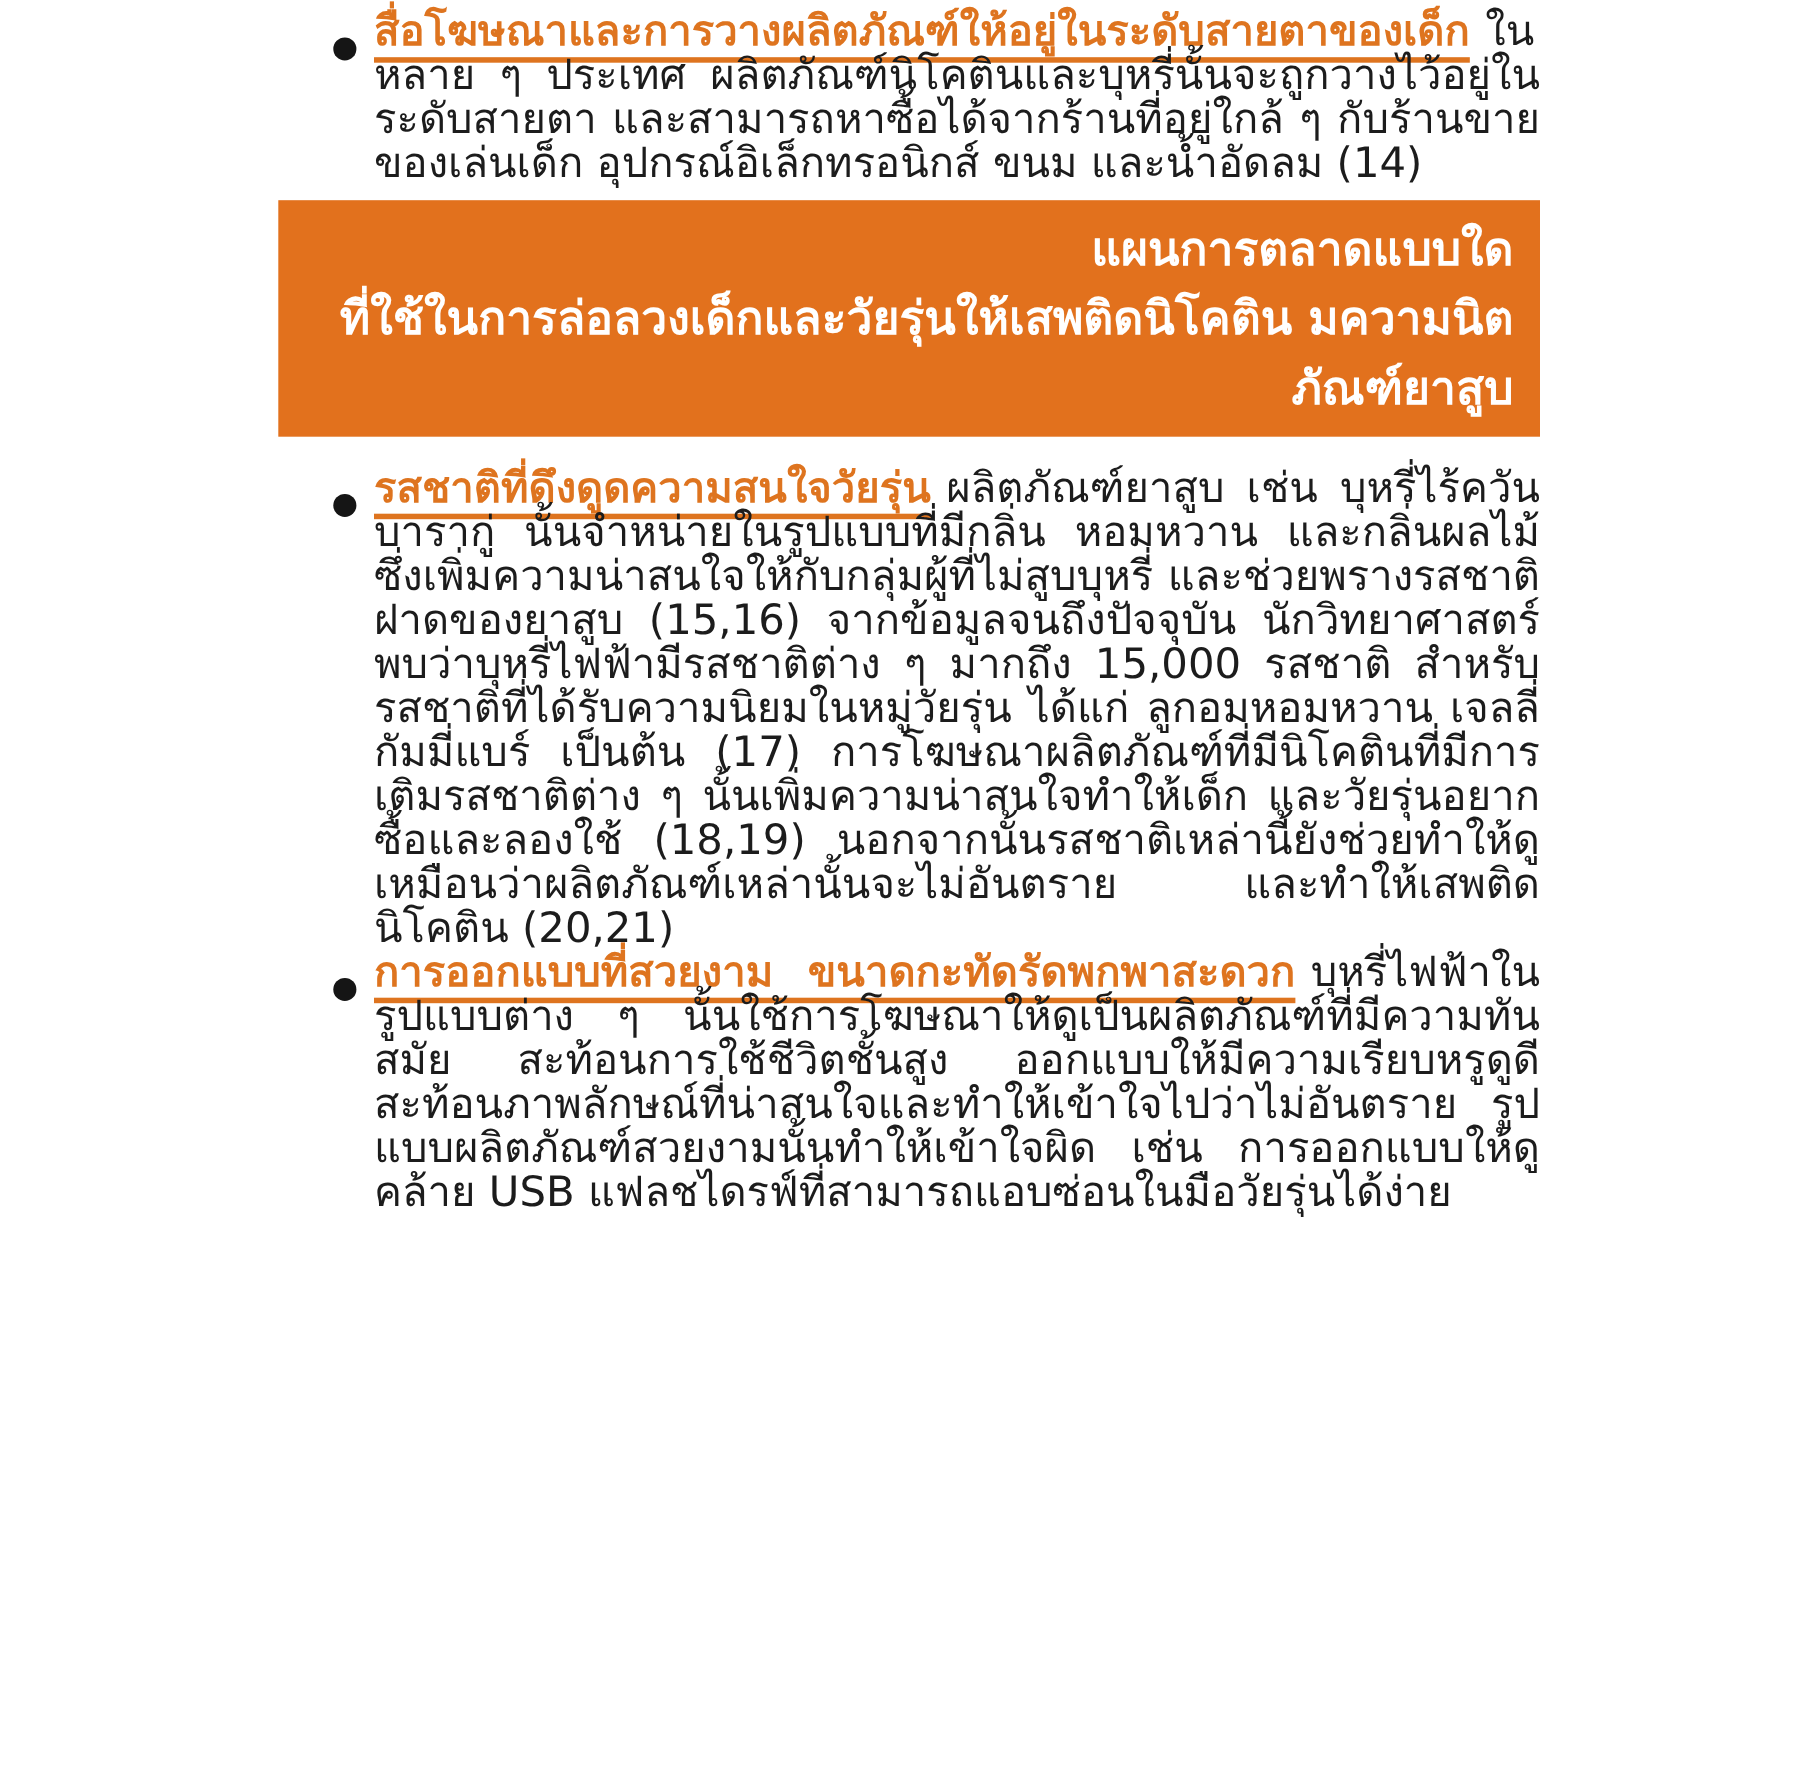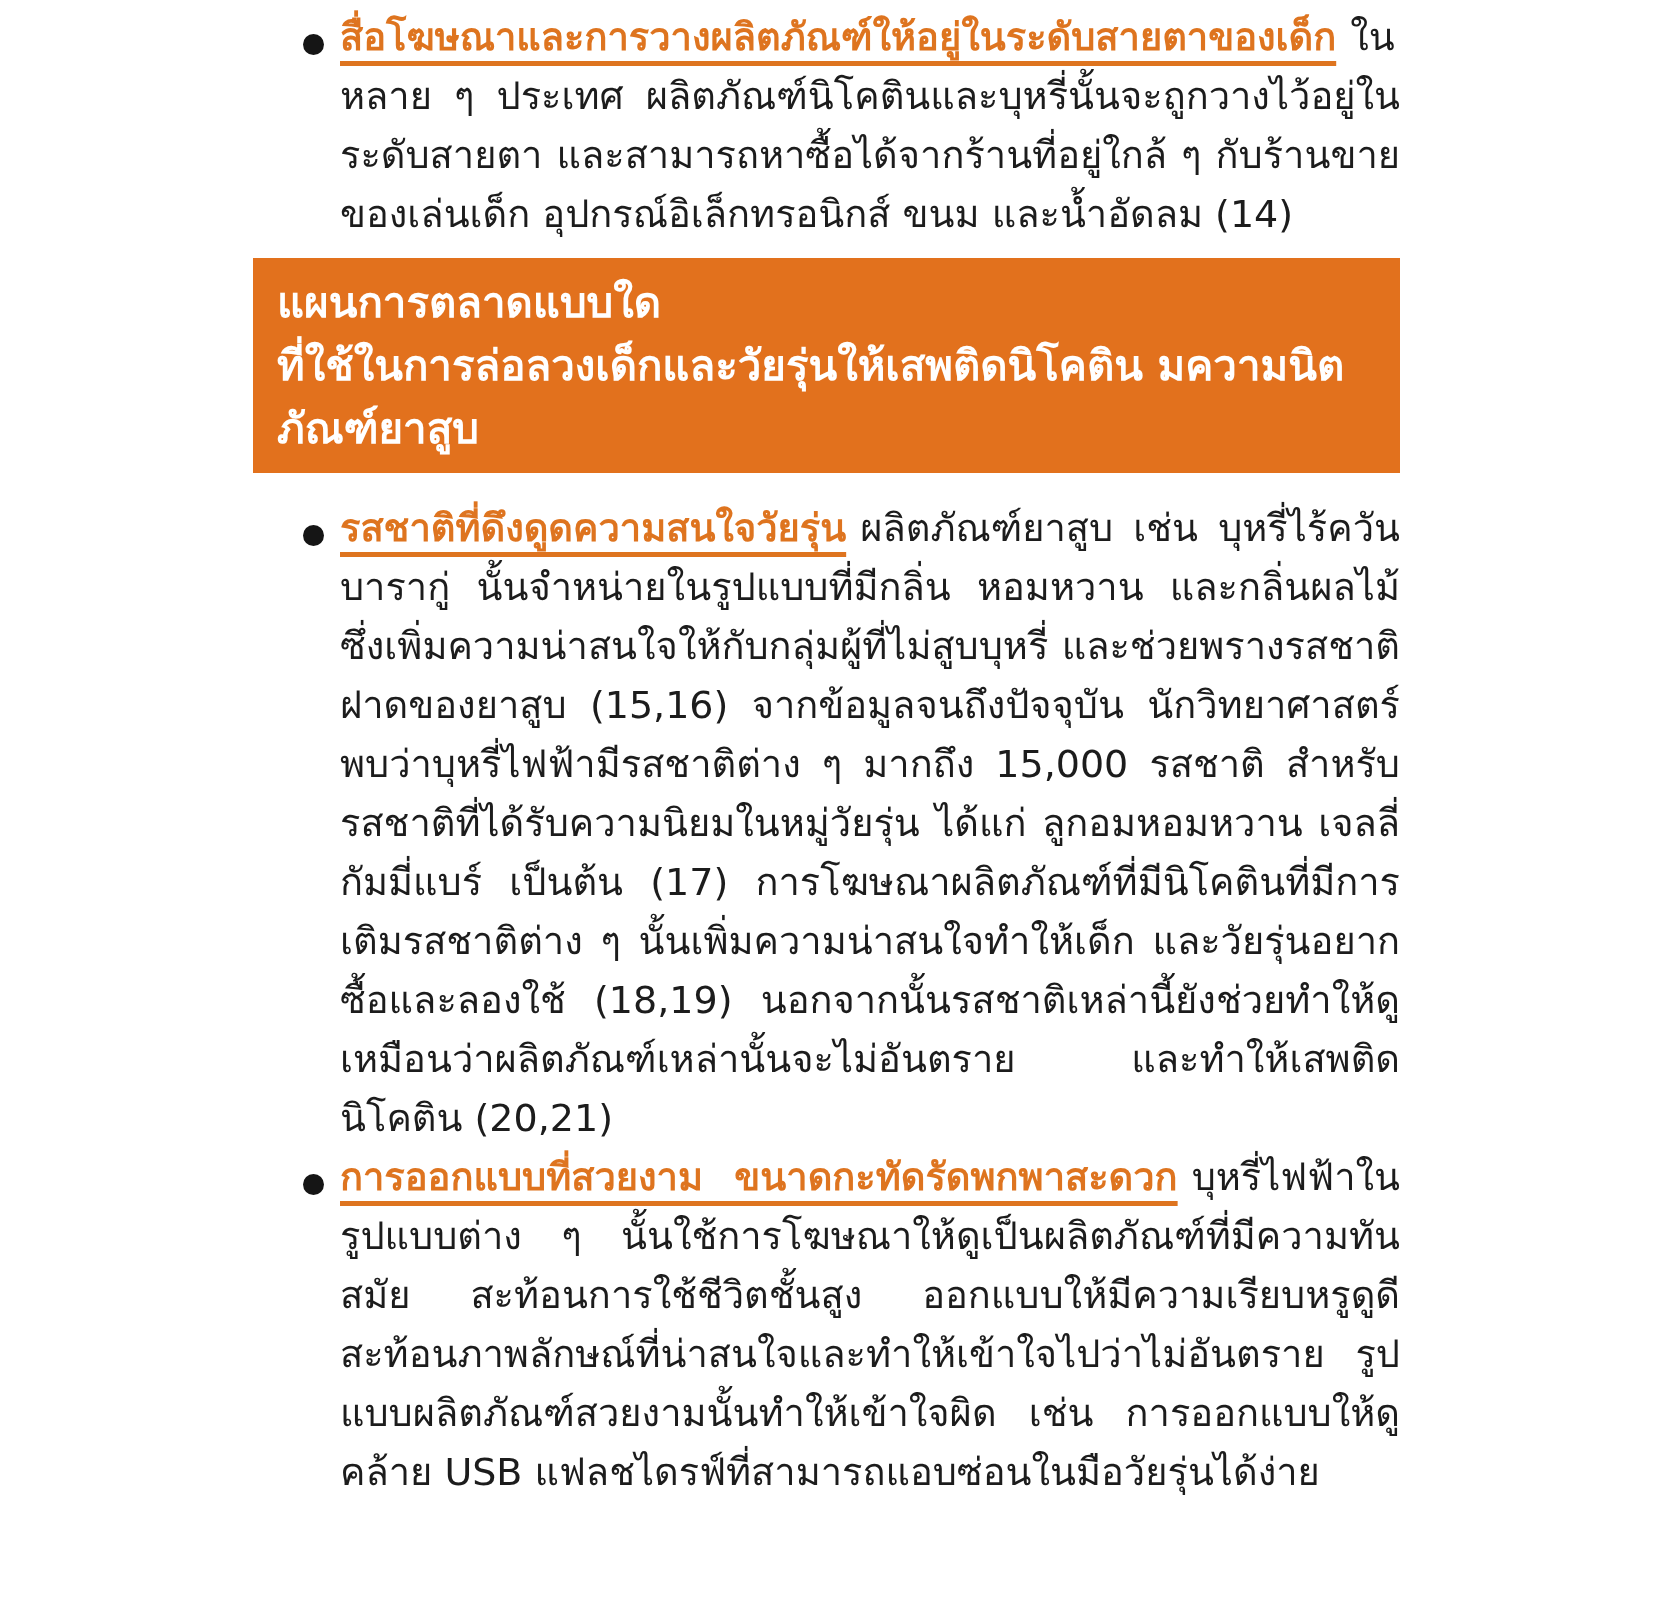--- a/index.html
+++ b/index.html
@@ -26,40 +26,40 @@
     width: 21px;
     height: 21px;
     border-radius: 50%;
     background: #151515;
     margin-top: 26px;
     margin-right: 16px;
   }
   .btext {
     flex: 1 1 auto;
     font-size: 38px;
-    line-height: 59px;
+    line-height: 40px;
     text-align: justify;
     color: #1c1c1c;
   }
   .hl {
     font-weight: bold;
     color: #de741f;
     text-decoration: underline;
     text-decoration-color: #de741f;
     text-decoration-thickness: 5px;
     text-underline-offset: 11px;
     margin-right: 14px;
   }
   .banner {
     box-sizing: border-box;
     margin: 14px 0 26px -50px;  
     width: 1147px;
     background: #e2711d;
     color: #ffffff;
-    text-align: left;
+    text-align: right;
     font-weight: bold;
     font-size: 42px;
     line-height: 63px;
     padding: 13px 24px;
   }
   .banner-line { display: block; }
 </style>
 </head>
 <body>
 

